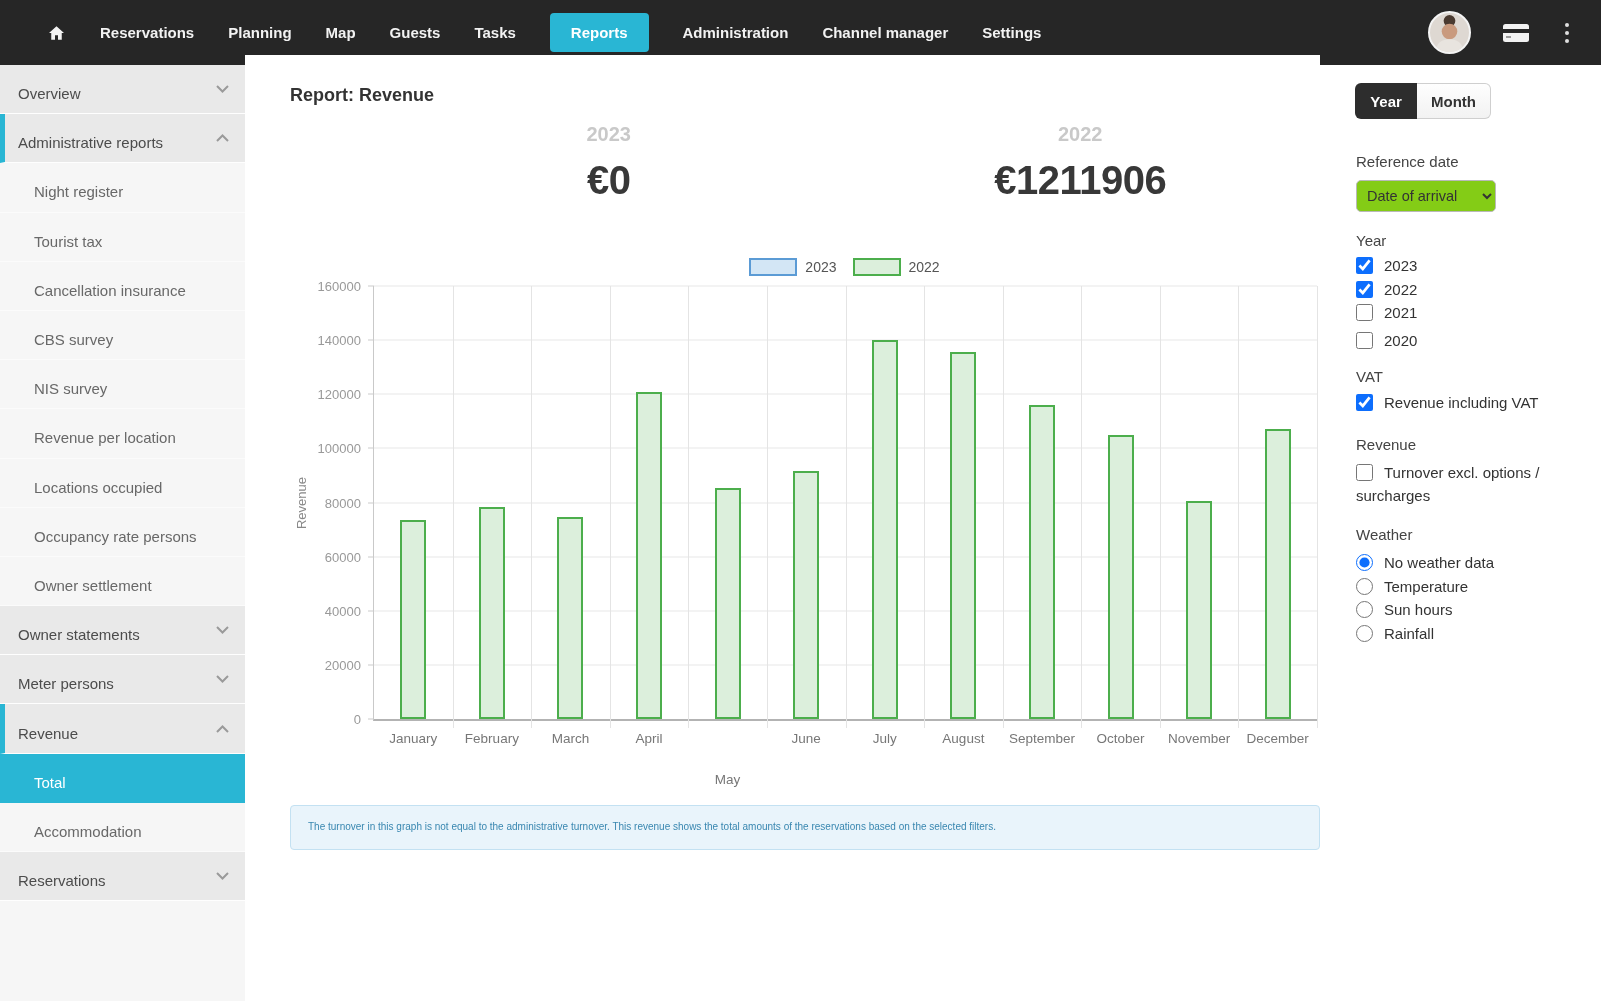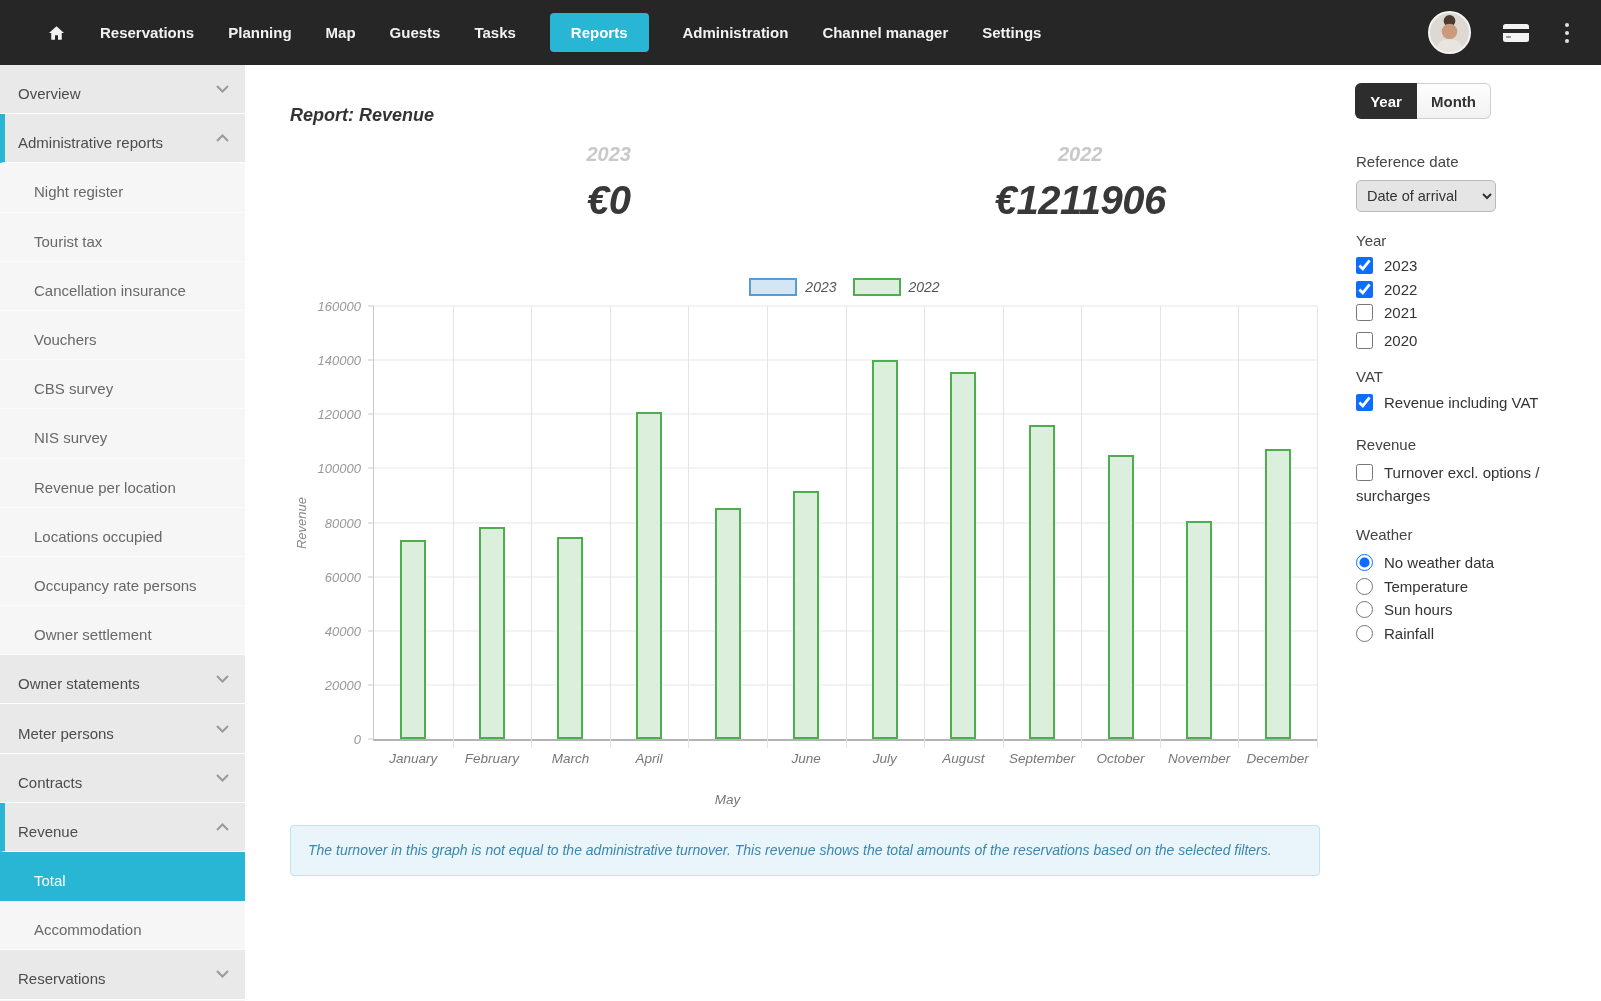--- a/index.html
+++ b/index.html
@@ -24,21 +24,21 @@
   .s-row{height:48.2px;display:flex;align-items:center;padding:0 16px 0 18px;
          border-bottom:1px solid #fefefe;cursor:pointer;box-sizing:content-box;}
   .s-section{background:#e9e9e9;color:#4c4c4c;font-size:15px;}
   .s-label{flex:1;margin-top:9px;}
   .s-row.expanded{border-left:5px solid #29b6d4;padding-left:13px;}
   .s-sub{background:#f6f6f6;color:#686868;font-size:15px;padding-left:34px;border-bottom:1px solid #fbfbfb;}
   .s-sub.active{background:#29b6d4;color:#fff;border-bottom-color:#29b6d4;}
   .chev{display:flex;align-items:center;}
 
   
-  .main{position:absolute;left:245px;top:75px;width:1075px;height:783px;background:#fff;font-style:italic;}
+  .main{position:absolute;left:245px;top:55px;width:1075px;height:783px;background:#fff;}
   .report-title{position:absolute;left:45px;top:30px;font-size:18px;font-weight:700;color:#333;}
   .summaries{position:absolute;left:128px;top:68px;width:943px;display:flex;}
   .summary{flex:1;text-align:center;}
   .summary .yr{font-size:20px;font-weight:600;color:#c9c9c9;}
   .summary .amt{font-size:40px;font-weight:700;color:#383838;margin-top:12px;letter-spacing:-.5px;}
   .legend{position:absolute;left:128px;top:203px;width:943px;display:flex;justify-content:center;
           gap:16px;align-items:center;}
   .legend-item{display:flex;align-items:center;gap:8px;font-size:14px;color:#555;}
   .legend-swatch{width:44px;height:14px;border:2px solid;box-sizing:content-box;}
 
@@ -49,34 +49,34 @@
   .grid-v{position:absolute;top:0;width:1px;height:calc(100% + 9px);background:#e4e4e4;}
   .ytick{position:absolute;right:calc(100% + 13px);transform:translateY(50%);font-size:13px;color:#999;}
   .ytick-mark{position:absolute;right:100%;width:6px;height:1px;background:#ccc;transform:translateY(50%);}
   .xlabel{position:absolute;top:calc(100% + 12px);transform:translateX(-50%);font-size:13.5px;color:#777;
           white-space:nowrap;}
   .ylabel{position:absolute;left:-80px;top:50%;transform:translateY(-50%) rotate(180deg);
           writing-mode:vertical-rl;font-size:13px;color:#888;}
   .bar{position:absolute;bottom:0;width:26px;box-sizing:border-box;border:2px solid;cursor:pointer;}
 
   .note{position:absolute;left:45px;top:750px;width:1030px;box-sizing:border-box;background:#e9f4fb;
-        border:1px solid #c3e1f2;border-radius:4px;padding:13px 17px;font-size:14px;line-height:1.65;
+        border:1px solid #c3e1f2;border-radius:4px;padding:13px 17px;font-size:10px;line-height:1.65;
         color:#3987b0;}
 
   
   .rpanel{position:absolute;left:1355px;top:65px;width:246px;height:936px;}
   .toggle{position:absolute;top:18px;left:0;display:flex;height:36px;cursor:pointer;}
   .toggle-btn{font-size:15px;font-weight:600;display:flex;align-items:center;justify-content:center;
               box-sizing:border-box;}
   .toggle-year{width:62px;background:#2d2d2d;color:#fff;border-radius:6px 0 0 6px;}
   .toggle-month{width:74px;background:linear-gradient(#fefefe,#f2f2f2);color:#333;
                 border:1px solid #cfcfcf;border-left:none;border-radius:0 6px 6px 0;}
   .rp-heading{position:absolute;left:1px;font-size:15px;color:#444;}
   .ref-select{position:absolute;top:115px;left:1px;width:140px;height:32px;font-size:14.5px;color:#333;
-              border:1px solid #b9b9b9;border-radius:5px;background:#e5e5e5;padding:0 6px;
+              border:1px solid #b9b9b9;border-radius:5px;background:#84cc16;padding:0 6px;
               font-family:"Liberation Sans",sans-serif;}
   .opt-row{position:absolute;left:1px;display:flex;align-items:center;gap:11px;font-size:15px;color:#333;
            cursor:pointer;}
   input[type=checkbox],input[type=radio]{width:17px;height:17px;accent-color:#0d6efd;margin:0;cursor:pointer;}
   .opt-wrap{position:absolute;left:1px;top:396px;width:195px;font-size:15px;color:#333;line-height:1.55;
             cursor:pointer;}
   .opt-wrap input{vertical-align:-3px;margin-right:11px;}
 </style>
 </head>
 <body>
@@ -141,23 +141,20 @@
   <div class="s-row s-sub">
       <span class="s-label">Night register</span>
     </div>
   <div class="s-row s-sub">
       <span class="s-label">Tourist tax</span>
     </div>
   <div class="s-row s-sub">
       <span class="s-label">Cancellation insurance</span>
     </div>
   <div class="s-row s-sub">
-      <span class="s-label">Vouchers</span>
-    </div>
-  <div class="s-row s-sub">
       <span class="s-label">CBS survey</span>
     </div>
   <div class="s-row s-sub">
       <span class="s-label">NIS survey</span>
     </div>
   <div class="s-row s-sub">
       <span class="s-label">Revenue per location</span>
     </div>
   <div class="s-row s-sub">
       <span class="s-label">Locations occupied</span>
@@ -171,28 +168,20 @@
   <div class="s-row s-section">
     <span class="s-label">Owner statements</span>
     <span class="chev">
         <svg width="13" height="8" viewBox="0 0 13 8" fill="none" stroke="#9a9a9a" stroke-width="2">
           <path d="M1 1l5.5 5.5L12 1"></path>
         </svg>
       </span>
   </div>
   <div class="s-row s-section">
     <span class="s-label">Meter persons</span>
-    <span class="chev">
-        <svg width="13" height="8" viewBox="0 0 13 8" fill="none" stroke="#9a9a9a" stroke-width="2">
-          <path d="M1 1l5.5 5.5L12 1"></path>
-        </svg>
-      </span>
-  </div>
-  <div class="s-row s-section">
-    <span class="s-label">Contracts</span>
     <span class="chev">
         <svg width="13" height="8" viewBox="0 0 13 8" fill="none" stroke="#9a9a9a" stroke-width="2">
           <path d="M1 1l5.5 5.5L12 1"></path>
         </svg>
       </span>
   </div>
   <div class="s-row s-section expanded">
     <span class="s-label">Revenue</span>
     <span class="chev">
         <svg width="13" height="8" viewBox="0 0 13 8" fill="none" stroke="#9a9a9a" stroke-width="2">

